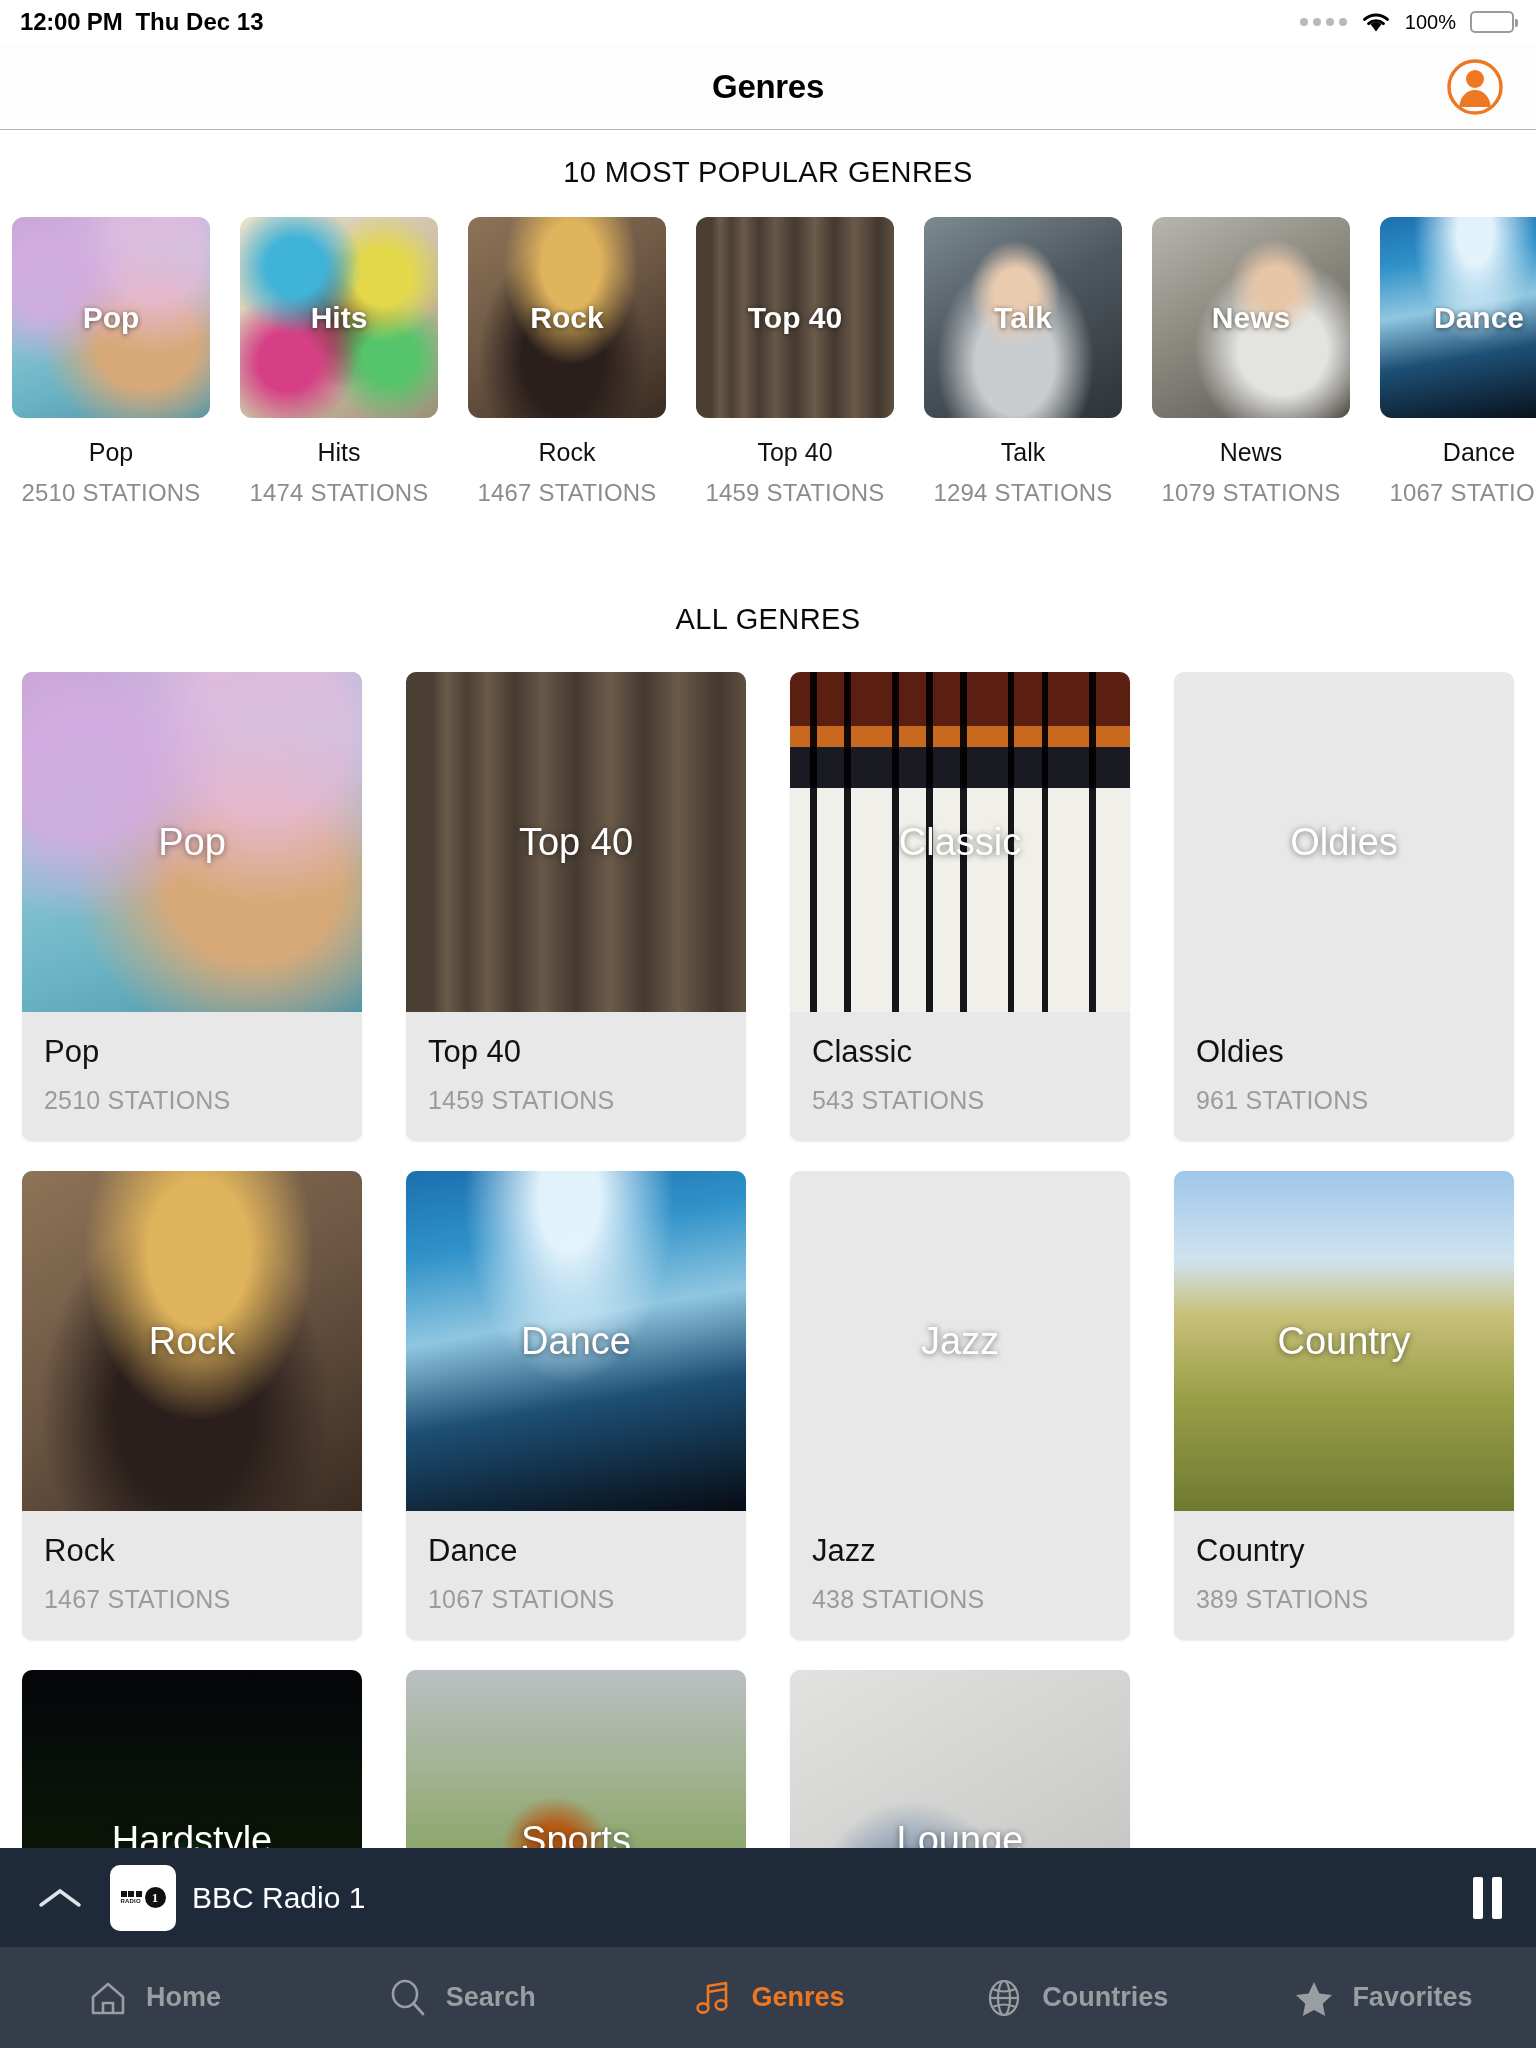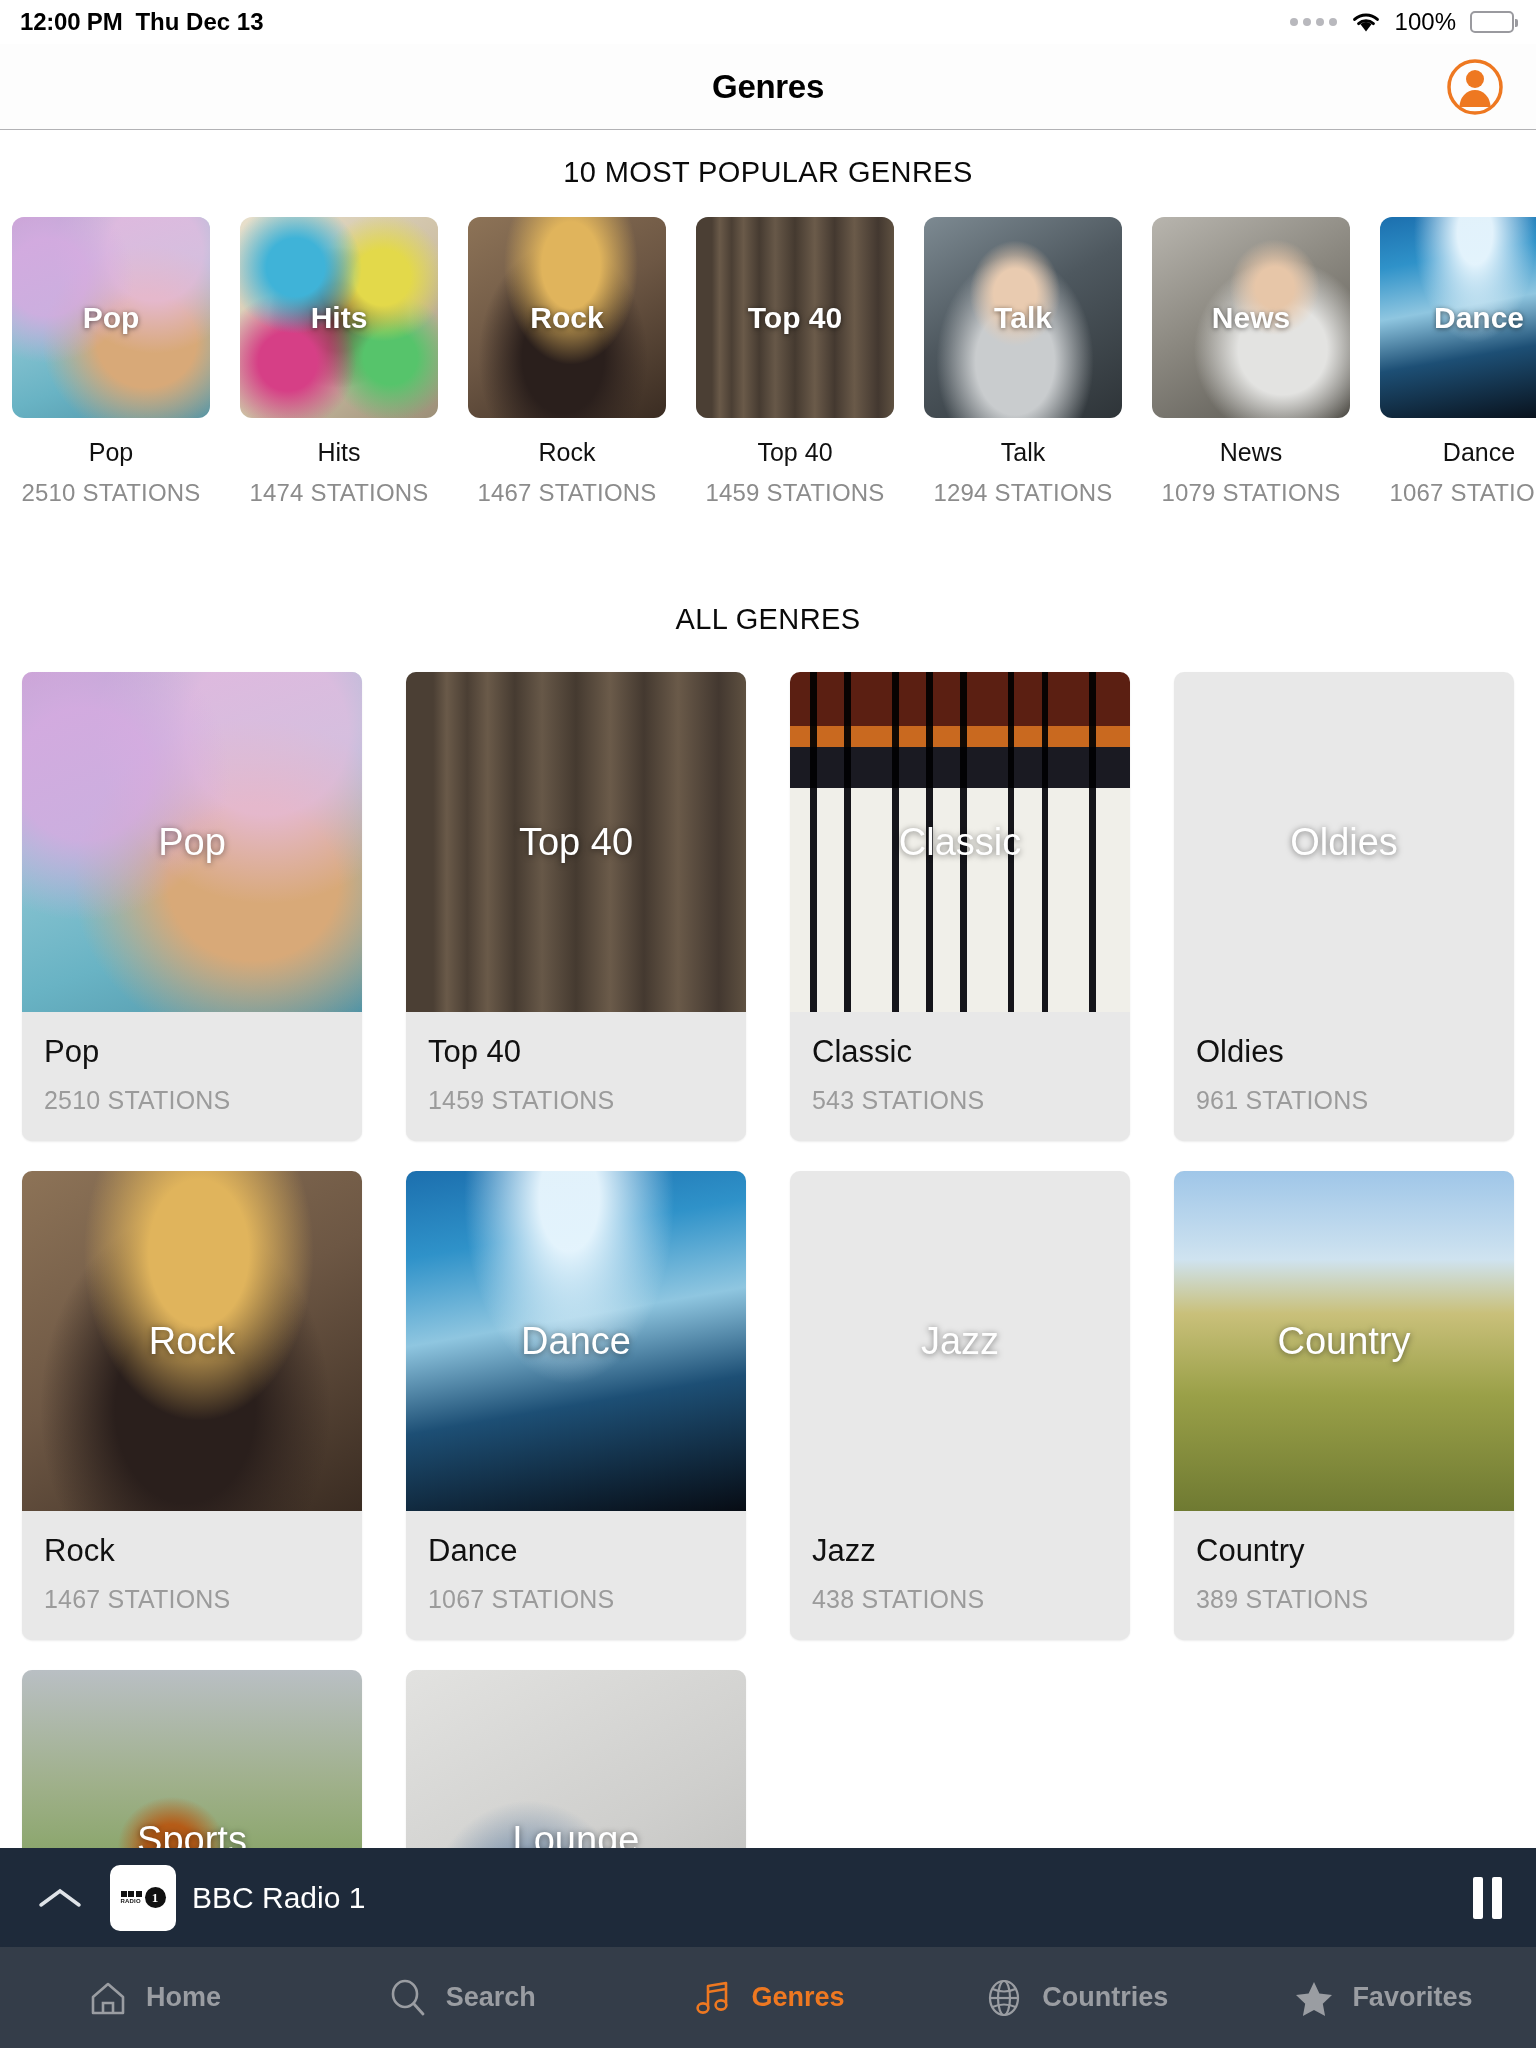--- a/index.html
+++ b/index.html
@@ -18,21 +18,21 @@
     font-size:24px; color:#000; font-weight:400;
     background:#fff;
   }
   .sb-time{ font-weight:700; letter-spacing:-.2px; }
   .sb-date{ margin-left:13px; font-weight:700;text-align:right; }
   .sb-right{ margin-left:auto; display:flex; align-items:center; gap:14px;}
   .sb-dots{ display:flex; gap:5px; align-items:center;}
   .sb-dots i{ width:8px;height:8px;border-radius:50%;background:#b8b8bd; display:block;}
   .wifi{ position:relative; width:30px; height:22px; }
   .wifi svg{ display:block; }
-  .sb-pct{ font-size:24px; }
+  .sb-pct{ font-size:20px; }
   .batt{ width:44px;height:22px;border:2px solid #9a9a9f;border-radius:5px;position:relative;padding:2px;}
   .batt .fill{ height:100%; width:100%; background:#000; border-radius:2px;}
   .batt:after{ content:""; position:absolute; right:-6px; top:6px; width:3px;height:8px;
      background:#9a9a9f; border-radius:0 2px 2px 0;}
 
   
   .navbar{
     height:86px; width:100%;
     background:#fdfdfd;
     border-bottom:1px solid #b2b2b5;
@@ -374,20 +374,26 @@
           <div class="ph ph-country"></div>
           <span class="lbl">Country</span>
         </div>
         <div class="card-info">
           <div class="card-title">Country</div>
           <div class="card-count">389 STATIONS</div>
         </div>
       </div>
       <div class="card">
         <div class="card-img">
+          <div class="ph ph-hardstyle"></div>
+          <span class="lbl">Hardstyle</span>
+        </div>
+      </div>
+      <div class="card">
+        <div class="card-img">
           <div class="ph ph-sports"></div>
           <span class="lbl">Sports</span>
         </div>
       </div>
       <div class="card">
         <div class="card-img">
           <div class="ph ph-lounge"></div>
           <span class="lbl">Lounge</span>
         </div>
       </div>

